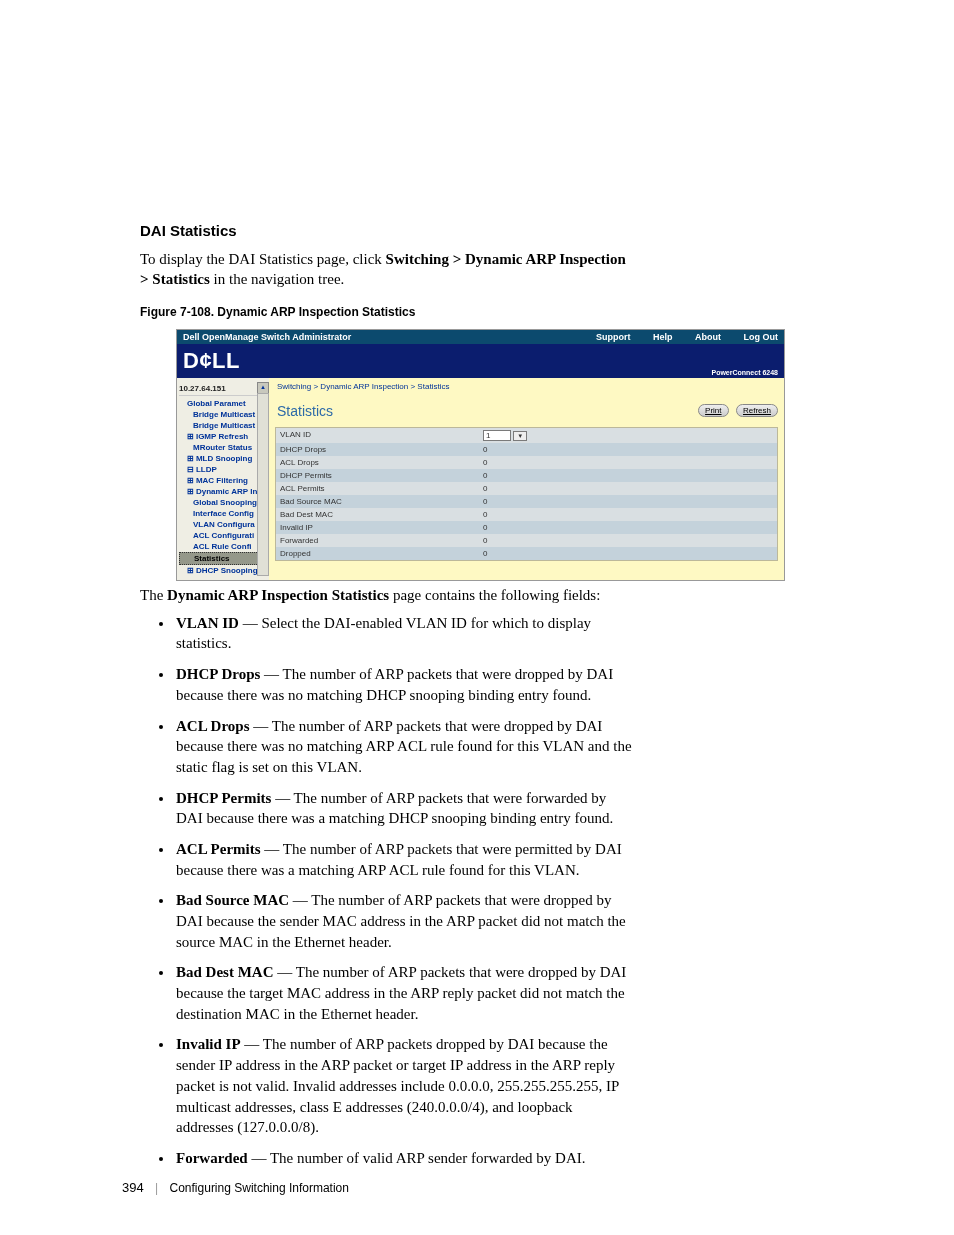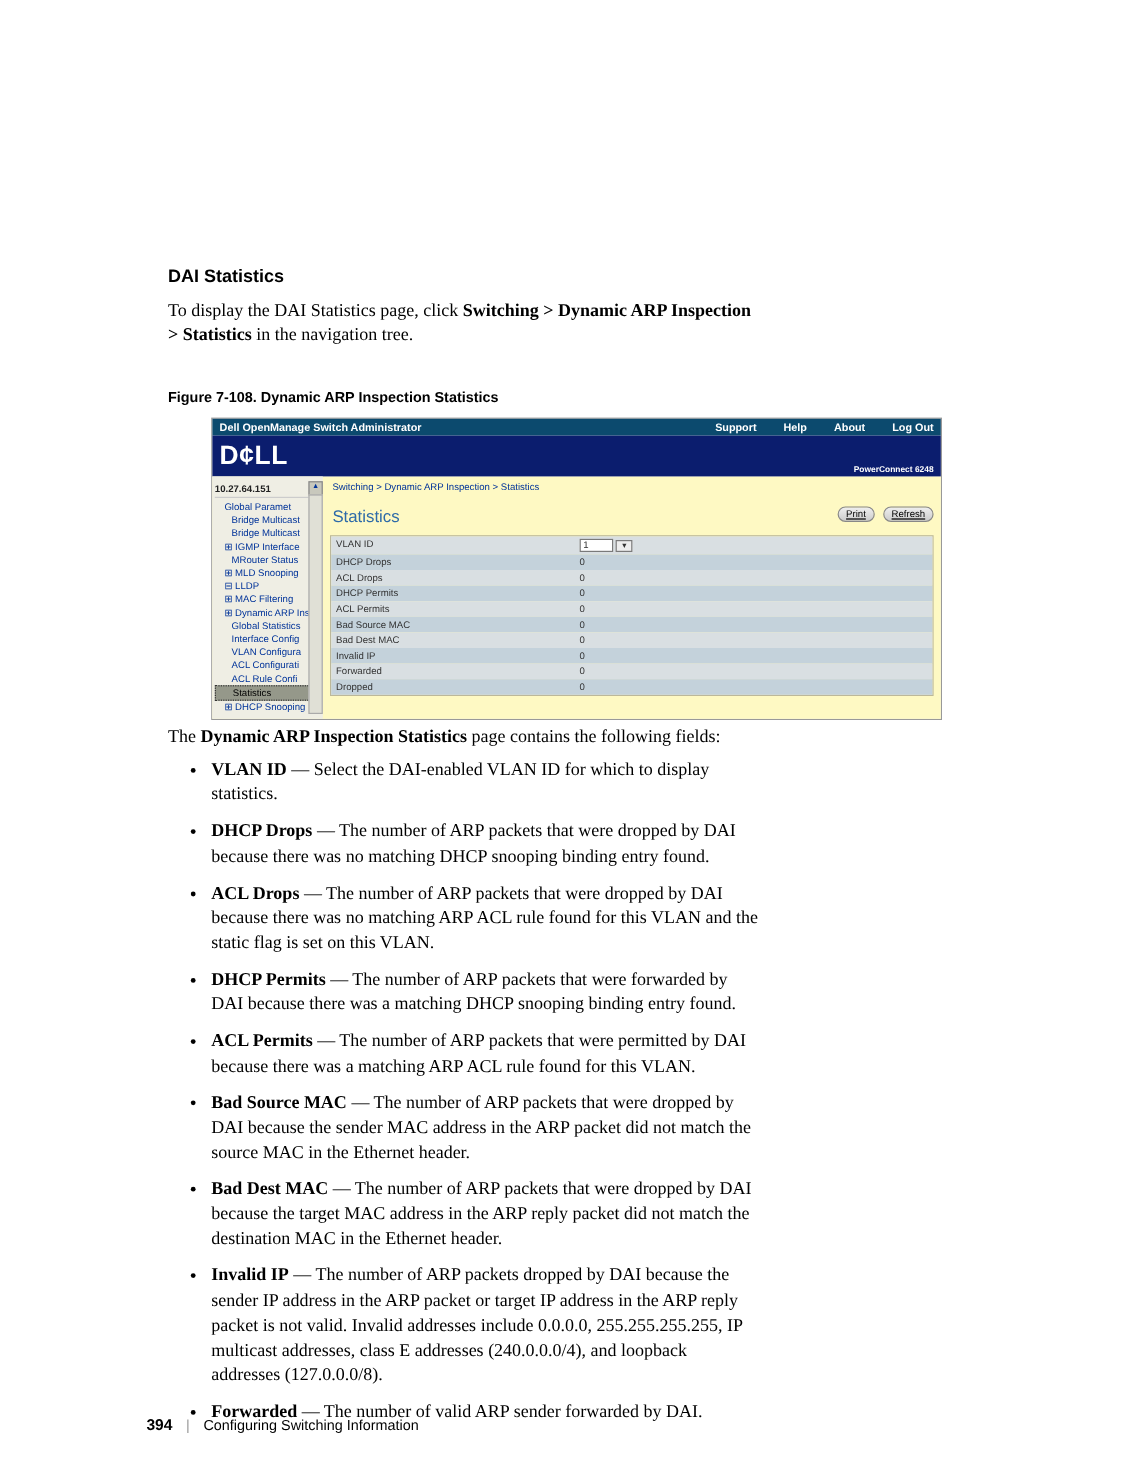--- a/index.html
+++ b/index.html
@@ -1,29 +1,29 @@
 <!DOCTYPE html>
 <html><head>
 <meta charset="utf-8">
 <style>
   html,body{margin:0;padding:0;background:#fff;font-family:Georgia,'Times New Roman',serif;color:#000;}
   .page{width:772px;min-height:1235px;position:relative;box-sizing:border-box;padding:222px 140px 0 140px;}
   .heading{font-family:Arial,Helvetica,sans-serif;font-weight:bold;font-size:15px;margin:0 0 10px 0;}
   .body-text{font-size:15px;line-height:1.35;margin:0 0 10px 0;}
-  .figcap{font-family:Arial,Helvetica,sans-serif;font-weight:bold;font-size:12px;margin:34px 0 10px 0;}
+  .figcap{font-family:Arial,Helvetica,sans-serif;font-weight:bold;font-size:12px;margin:15px 0 10px 0;}
   .figure{border:1px solid #999;width:607px;margin:0 0 4px 36px;font-family:Arial,Helvetica,sans-serif;}
   .fig-top{background:#0c4a6e;color:#fff;font-size:9px;font-weight:bold;display:flex;justify-content:space-between;align-items:center;padding:2px 6px;}
   .fig-top .links span{margin-left:20px;}
   .brandbar{background:linear-gradient(#0b1d6e,#0b1d6e);padding:4px 6px;position:relative;}
   .brand{color:#fff;font-weight:bold;font-size:22px;letter-spacing:0.5px;}
   .model{position:absolute;right:6px;bottom:2px;color:#fff;font-size:7px;font-weight:bold;}
   .fig-body{display:flex;background:#fef9c3;}
   .nav{width:88px;font-size:8px;color:#003399;padding:4px 2px;position:relative;background:#efeee4;}
   .ip{font-weight:bold;color:#222;padding:2px 0;border-bottom:1px solid #ccc;margin-bottom:2px;}
-  .nav-item{padding:1px 0 1px 8px;white-space:nowrap;overflow:hidden;text-overflow:clip;}
+  .nav-item{padding:1px 0 1px 8px;white-space:nowrap;overflow:hidden;text-overflow:clip;font-weight:bold;}
   .nav-item.sub{padding-left:14px;}
   .nav-item.sel{background:#95988a;color:#000;border:1px dotted #333;margin-right:8px;}
   .scroll-up{position:absolute;top:4px;right:0;width:10px;height:10px;background:#c8c8bd;border:1px solid #888;font-size:7px;line-height:8px;text-align:center;}
   .scroll-track{position:absolute;top:15px;bottom:4px;right:0;width:10px;background:#e0e0d6;border:1px solid #aaa;}
   .main{flex:1;padding:4px 6px 10px 6px;}
   .crumb{font-size:8px;color:#003399;margin:0 0 8px 2px;}
   .panel-title{color:#2d6aa8;font-size:14px;padding:4px 0 8px 2px;}
   .btns{float:right;}
   .btn{display:inline-block;background:linear-gradient(#eee,#ccc);border:1px solid #888;border-radius:8px;font-size:8px;padding:1px 6px;margin-left:3px;text-decoration:underline;}
   .statgrid{border:1px solid #bcb89a;}
@@ -31,21 +31,21 @@
   .row:nth-child(odd){background:#d9dfe2;}
   .row:nth-child(even){background:#c4d2db;}
   .cell-label{width:195px;padding:2px 4px;color:#333;}
   .cell-val{flex:1;padding:2px 4px;color:#333;}
   .vlan-sel{display:inline-block;border:1px solid #7a7a7a;background:#fff;font-size:8px;width:22px;padding:0 2px;}
   .vlan-btn{display:inline-block;border:1px solid #7a7a7a;background:#eee;font-size:7px;width:12px;text-align:center;}
   .intro-after{font-size:15px;line-height:1.35;margin:2px 0 8px 0;}
   ul.fields{list-style:disc;margin:6px 0 0 0;padding:0 0 0 34px;}
   ul.fields li{font-size:15px;line-height:1.38;margin:0 0 10px 0;padding-left:2px;}
   .footer{position:absolute;bottom:40px;left:122px;font-size:12px;font-family:Arial,Helvetica,sans-serif;}
-  .footer .pno{font-weight:bold;font-size:13px;}
+  .footer .pno{font-weight:normal;font-size:13px;}
   .footer .sep{margin:0 8px;color:#999;}
   b{font-weight:bold;}
 </style>
 </head>
 <body>
 
 <div class="page">
 
   <div class="heading">DAI Statistics</div>
 
@@ -72,27 +72,27 @@
     </div>
     <div class="fig-body">
       <div class="nav">
         <div class="scroll-up">▴</div>
         <div class="scroll-track"></div>
         <div class="ip">10.27.64.151</div>
         <div id="nav-items">
             <div class="nav-item">Global Paramet</div>
             <div class="nav-item sub">Bridge Multicast</div>
             <div class="nav-item sub">Bridge Multicast</div>
-            <div class="nav-item">⊞ IGMP Interface</div>
+            <div class="nav-item">⊞ IGMP Refresh</div>
             <div class="nav-item sub">MRouter Status</div>
             <div class="nav-item">⊞ MLD Snooping</div>
             <div class="nav-item">⊟ LLDP</div>
             <div class="nav-item">⊞ MAC Filtering</div>
             <div class="nav-item">⊞ Dynamic ARP Insp</div>
-            <div class="nav-item sub">Global Statistics</div>
+            <div class="nav-item sub">Global Snooping</div>
             <div class="nav-item sub">Interface Config</div>
             <div class="nav-item sub">VLAN Configura</div>
             <div class="nav-item sub">ACL Configurati</div>
             <div class="nav-item sub">ACL Rule Confi</div>
             <div class="nav-item sub sel">Statistics</div>
             <div class="nav-item">⊞ DHCP Snooping</div>
           </div>
       </div>
       <div class="main">
         <div class="crumb">Switching &gt; Dynamic ARP Inspection &gt; Statistics</div>

